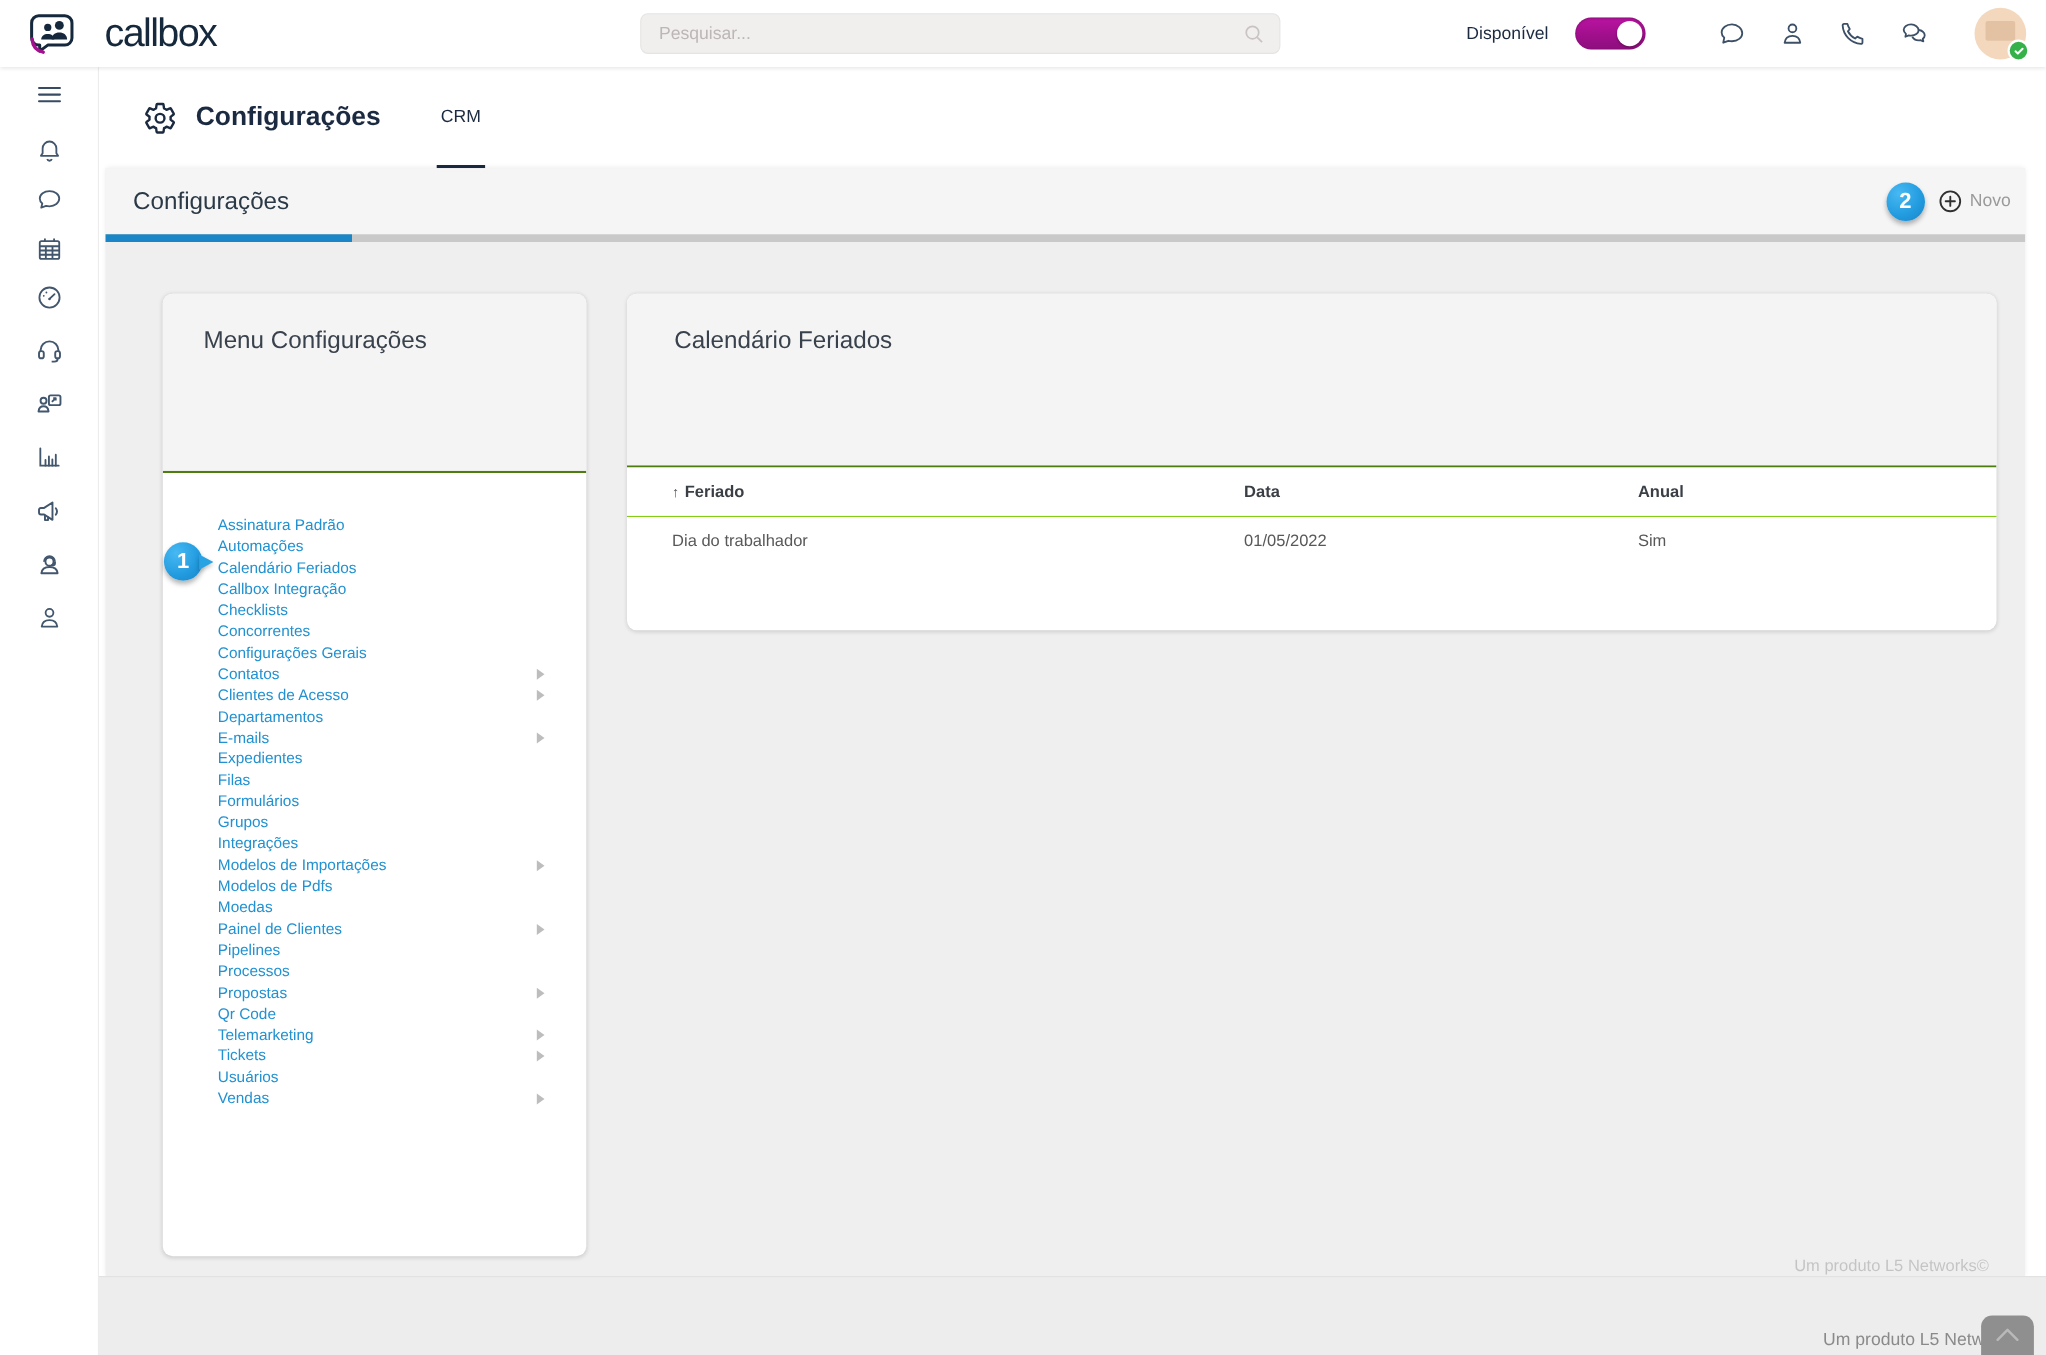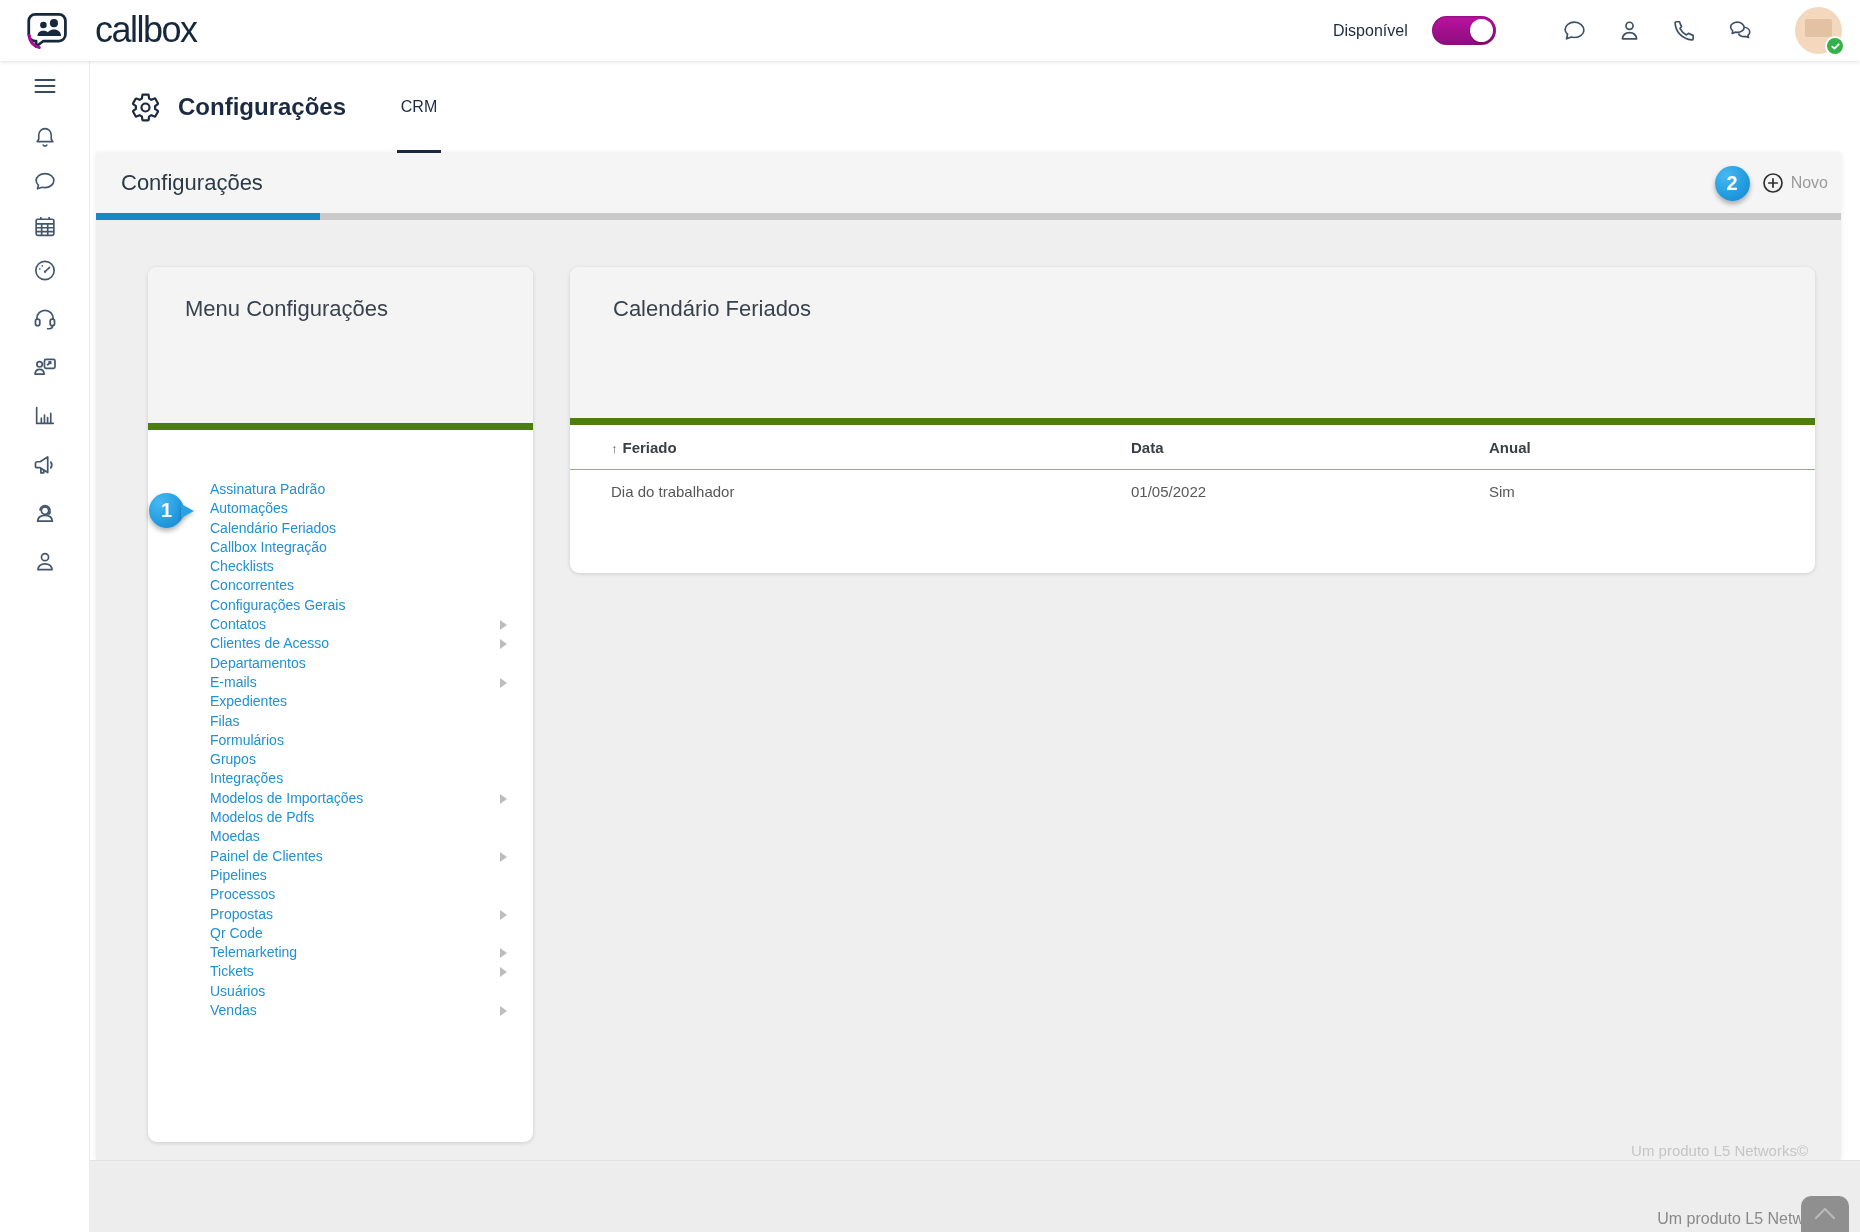--- a/index.html
+++ b/index.html
@@ -57,27 +57,27 @@
            display:flex;align-items:center;justify-content:center;
            background:radial-gradient(circle at 32% 28%,#47b9f3 0%,#219ade 60%,#1b84c6 100%);
            box-shadow:0 3px 5px rgba(0,0,0,.3);}
   .new-btn{display:flex;align-items:center;gap:7px;cursor:pointer;}
   .new-btn .lbl{font-size:16px;color:#9a9a9a;}
   .progress{position:absolute;left:0;top:60px;right:0;height:7px;background:#c9c9c9;}
   .progress-fill{width:224px;height:7px;background:#1a86c7;}
   .cards{position:absolute;left:0;top:67px;right:0;bottom:0;}
 
   .card{position:absolute;background:#fff;border-radius:9px;box-shadow:0 1px 4px rgba(0,0,0,.14);}
-  .card-head{background:#f4f4f4;border-radius:9px 9px 0 0;border-bottom:7px solid #4d7c0f;}
+  .card-head{background:#f4f4f4;border-radius:9px 9px 0 0;border-bottom:2px solid #4d7c0f;}
   .card-title{font-size:22px;color:#39424c;}
 
   
   .menu-card{left:52px;top:47px;width:385px;height:875px;}
   .menu-card .card-head{height:163px;padding:29px 0 0 37px;}
-  .menu-list{margin:12px;list-style:none;padding:38px 0 0 50px;}
+  .menu-list{margin:0;list-style:none;padding:38px 0 0 50px;}
   .menu-list li{position:relative;height:19.3px;line-height:19.3px;font-size:14px;white-space:nowrap;}
   .menu-list a{color:#2191d1;}
   .sub-arrow{position:absolute;left:290px;top:5px;width:0;height:0;
              border-left:7px solid #bdbdbd;border-top:5px solid transparent;border-bottom:5px solid transparent;}
 
   
   .step1{position:absolute;left:53px;top:340px;z-index:6;}
   .step1 .step-badge{position:relative;}
   .step1 .tail{position:absolute;right:-10px;top:11px;width:0;height:0;
                border-left:13px solid #27a2e3;border-top:7px solid transparent;border-bottom:7px solid transparent;
@@ -113,20 +113,29 @@
         <circle cx="19" cy="18.5" r="3.6" fill="#16283c"></circle>
         <path d="M12.5 30.5c0-3.6 2.9-5.6 6.5-5.6s6.5 2 6.5 5.6z" fill="#16283c"></path>
         <circle cx="30.5" cy="16.5" r="4.4" fill="#16283c"></circle>
         <path d="M22.8 30.5c0-4.4 3.4-7 7.7-7s7.7 2.6 7.7 7z" fill="#16283c"></path>
         <path d="M3.5 30c.5 7 4.5 11.5 11 13" fill="none" stroke="#a40e8f" stroke-width="3.4" stroke-linecap="round"></path>
       </svg>
     </span>
     <span class="brand-text">callbox</span>
   </div>
 
+  <div class="search">
+    <input type="text" placeholder="Pesquisar..." style="">
+    <span class="mag">
+      <svg width="22" height="22" viewBox="0 0 24 24" fill="none" stroke="currentColor" stroke-width="1.7">
+        <circle cx="10.5" cy="10.5" r="6.2"></circle>
+          <path d="M15.2 15.2 20 20"></path>
+      </svg>
+    </span>
+  </div>
 
   <div class="avail">
     <span class="avail-label">Disponível</span>
     <div class="toggle">
       <div class="knob"></div>
     </div>
   </div>
 
   <div class="top-icons">
     <span class="tico">

